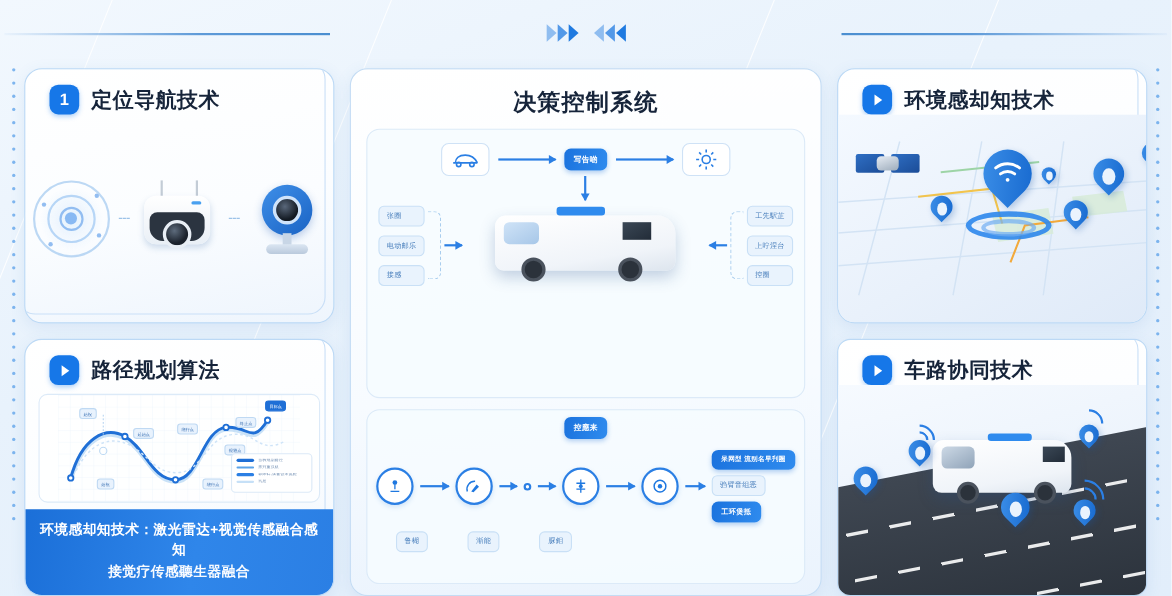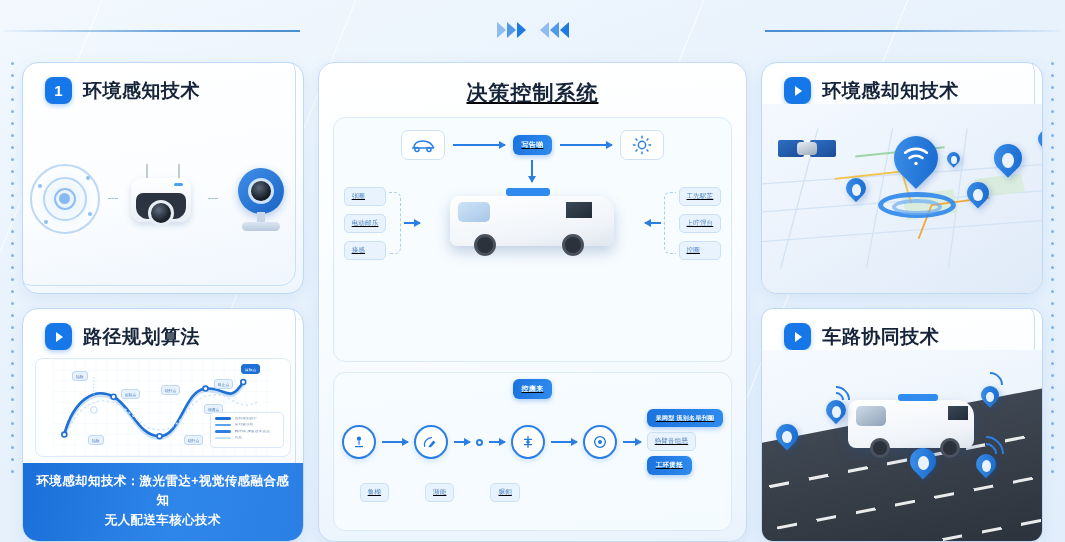--- a/index.html
+++ b/index.html
@@ -121,21 +121,21 @@
   .legend span { font-size:3.6px; color:#6d8bb0; line-height:1; letter-spacing:.2px;
      white-space:nowrap; overflow:hidden; }
   .chip { position:absolute; background:#e8f2fd; border:1px solid #bfd9f3; border-radius:3px;
      font-size:3.8px; color:#3d73b5; padding:1.5px 3px; white-space:nowrap; }
 
   
   .panel {
     background:linear-gradient(175deg,#ffffff 0%, #f7fbff 60%, #eaf3fd 100%);
     border:1.5px solid #c4dcf4; border-radius:16px;
     box-shadow:0 4px 14px rgba(70,130,200,.10);
-    height:100%; display:flex; flex-direction:column; overflow:hidden; position:relative;text-decoration:underline;
+    height:100%; display:flex; flex-direction:column; overflow:hidden; position:relative;
   }
   .panel-title { text-align:center; font-size:21px; font-weight:700; color:#16243a;
      padding:16px 0 10px; letter-spacing:1px; }
   .diagram { margin:0 14px 10px; background:rgba(246,251,255,.85);
      border:1px solid #dceaf8; border-radius:12px; position:relative; }
   .diagram.top { flex:1.55; }
   .diagram.bottom { flex:1; }
   .iconbox { width:44px;height:30px; border:1px solid #cfe2f6; border-radius:7px; background:#fff;
      display:flex;align-items:center;justify-content:center; }
   .bluebox { background:linear-gradient(100deg,#1b73de,#2f8bee); color:#fff; border-radius:6px;
@@ -287,21 +287,21 @@
 </header>
 
 <div class="stage">
 
   <div class="col side">
 
     <section class="card c1">
       <div class="card-inner">
         <div class="card-head">
           <div class="badge">1</div>
-          <div class="card-title">环境感知技术</div>
+          <div class="card-title">定位导航技术</div>
         </div>
         <div class="card-art">
           <div class="sensors">
             <div class="sensor">
               <div class="radar">
                 <i class="r1"></i>
                   <i class="r2"></i>
                   <i class="dot"></i>
                 <i class="p" style="left:6px;top:18px"></i>
                 <i class="p" style="right:8px;top:10px"></i>
@@ -382,21 +382,21 @@
                 </div>
               <div>
                   <i style="background:#c6e0f7"></i>
                   <span>氘屈</span>
                 </div>
             </div>
           </div>
         </div>
         <div class="caption soft">
           <span>环境感却知技术：激光雷达+视觉传感融合感知</span>
-          <span class="l2">无人配送车核心技术</span>
+          <span class="l2">接觉疗传感聽生器融合</span>
         </div>
       </div>
     </section>
   </div>
 
   <div class="col center">
     <section class="panel">
       <div class="panel-title">决策控制系统</div>
 
       <div class="diagram top">

